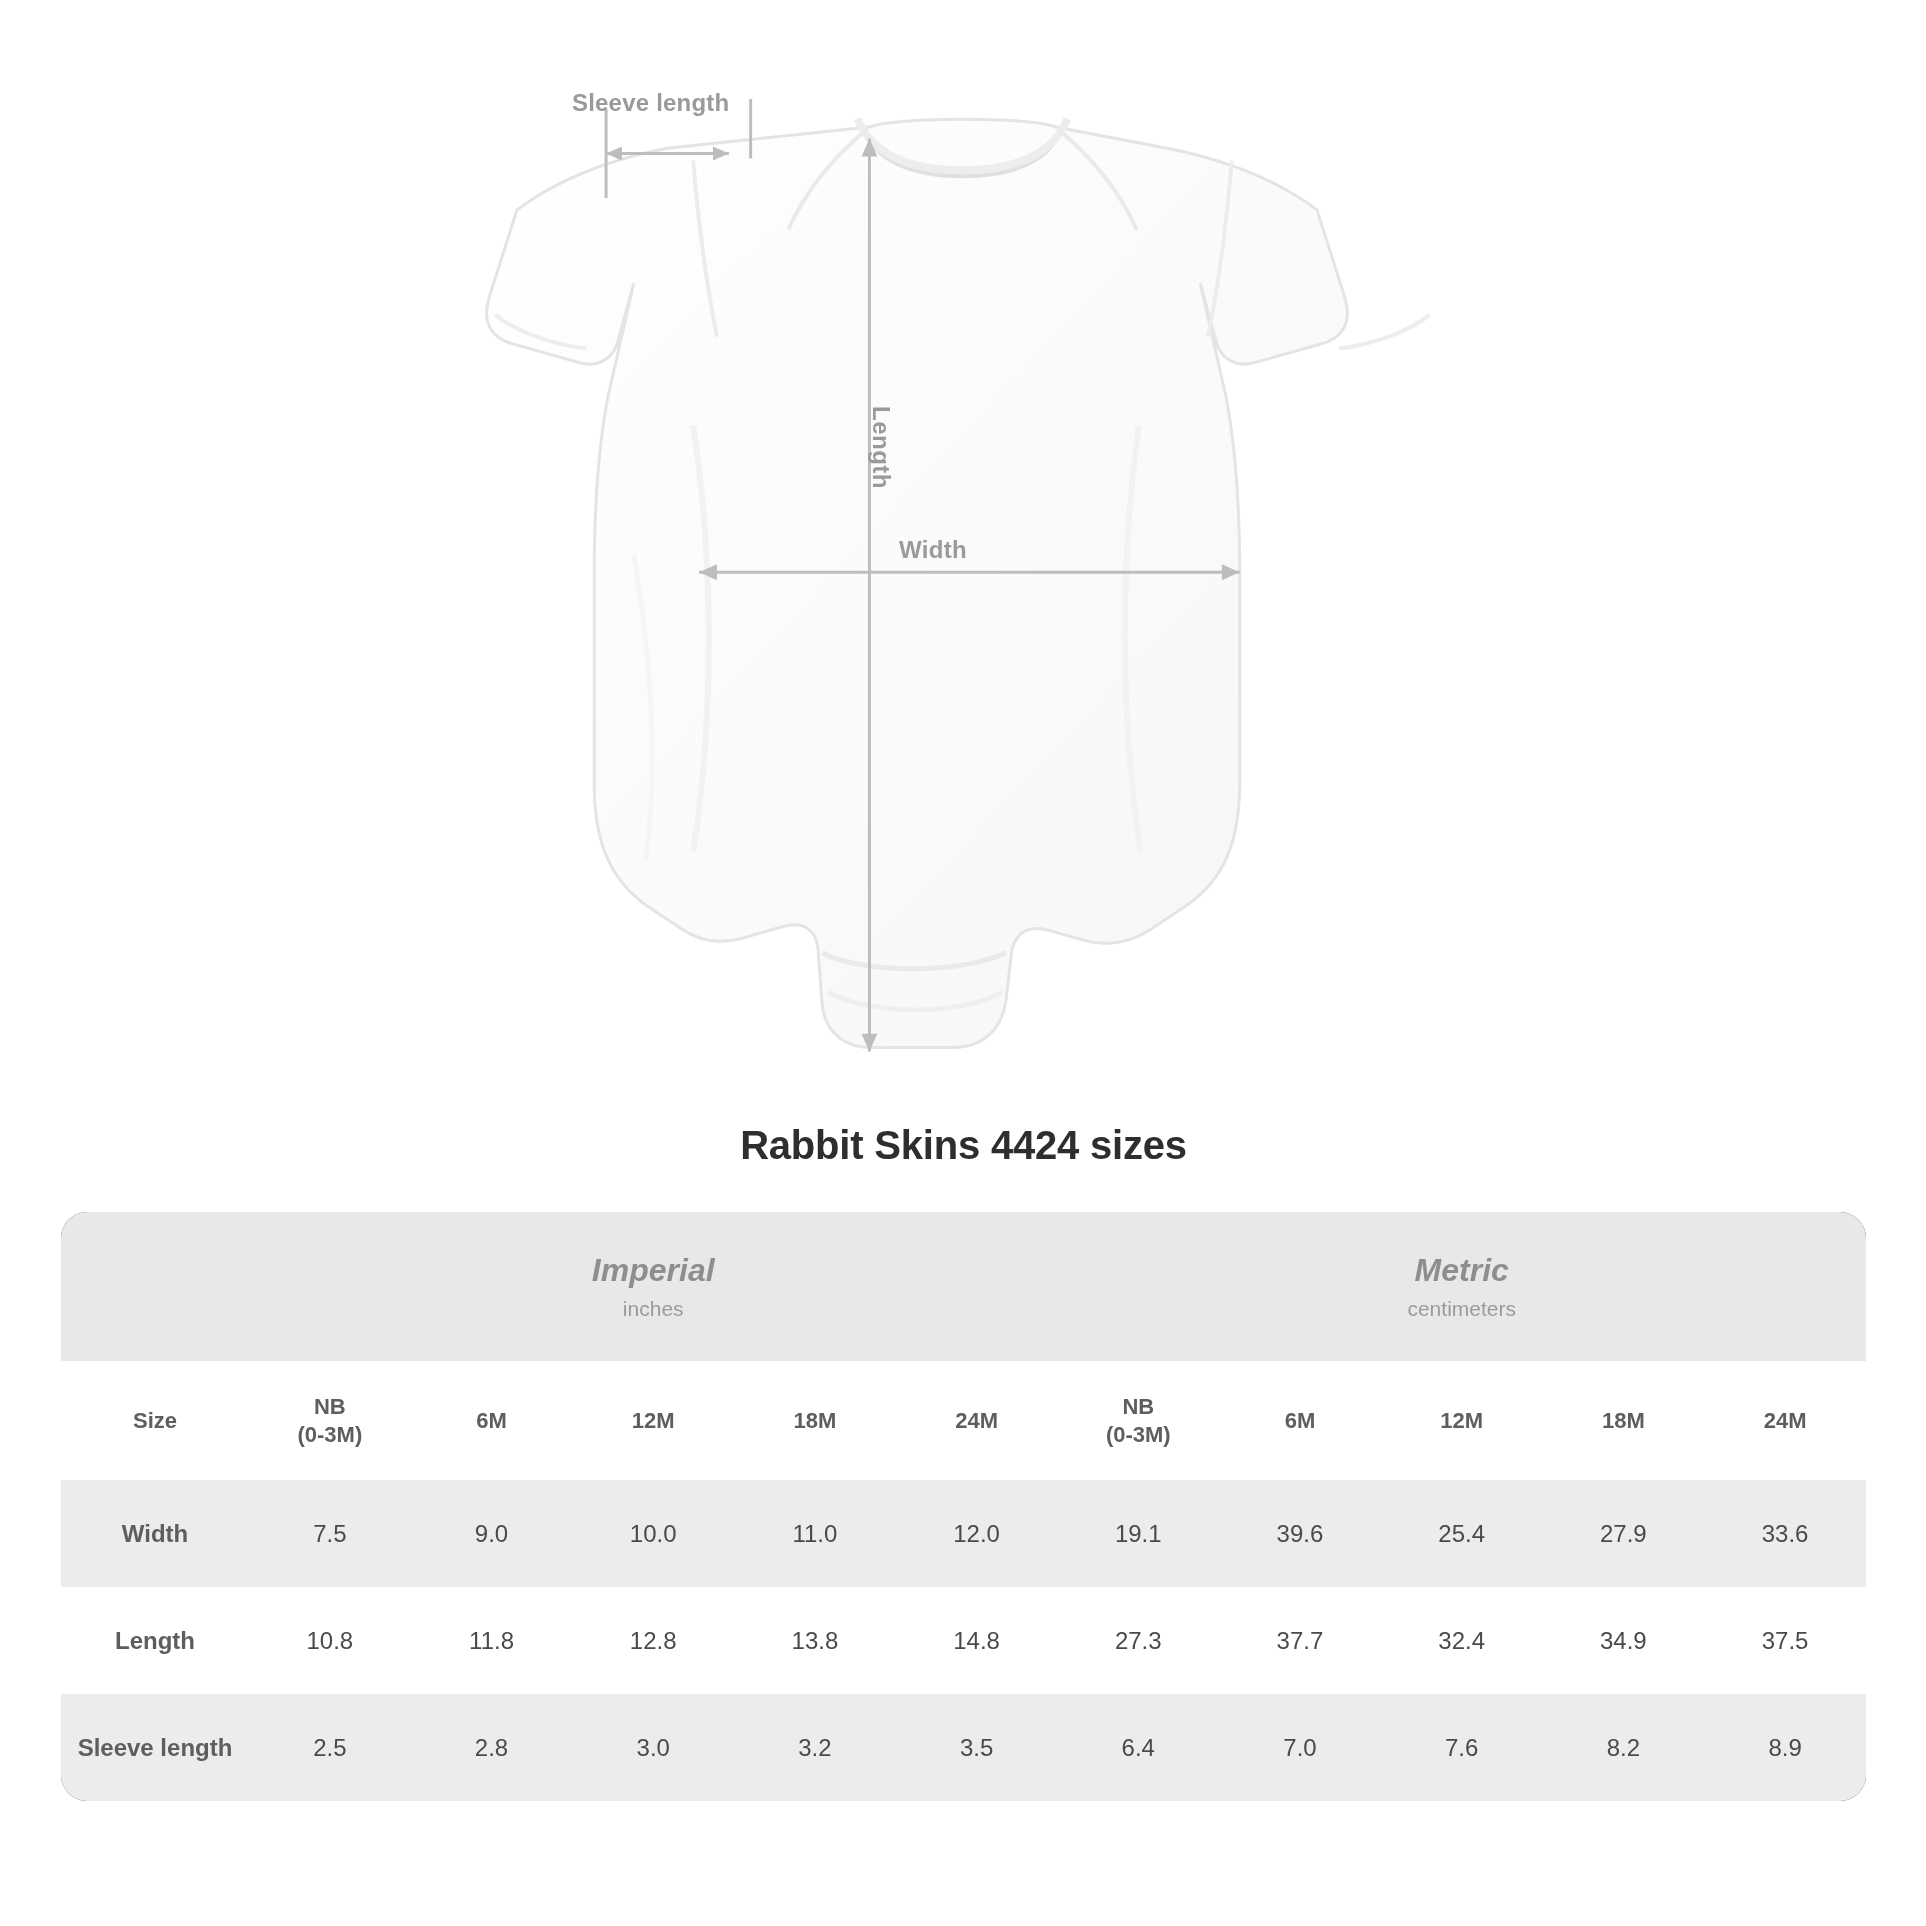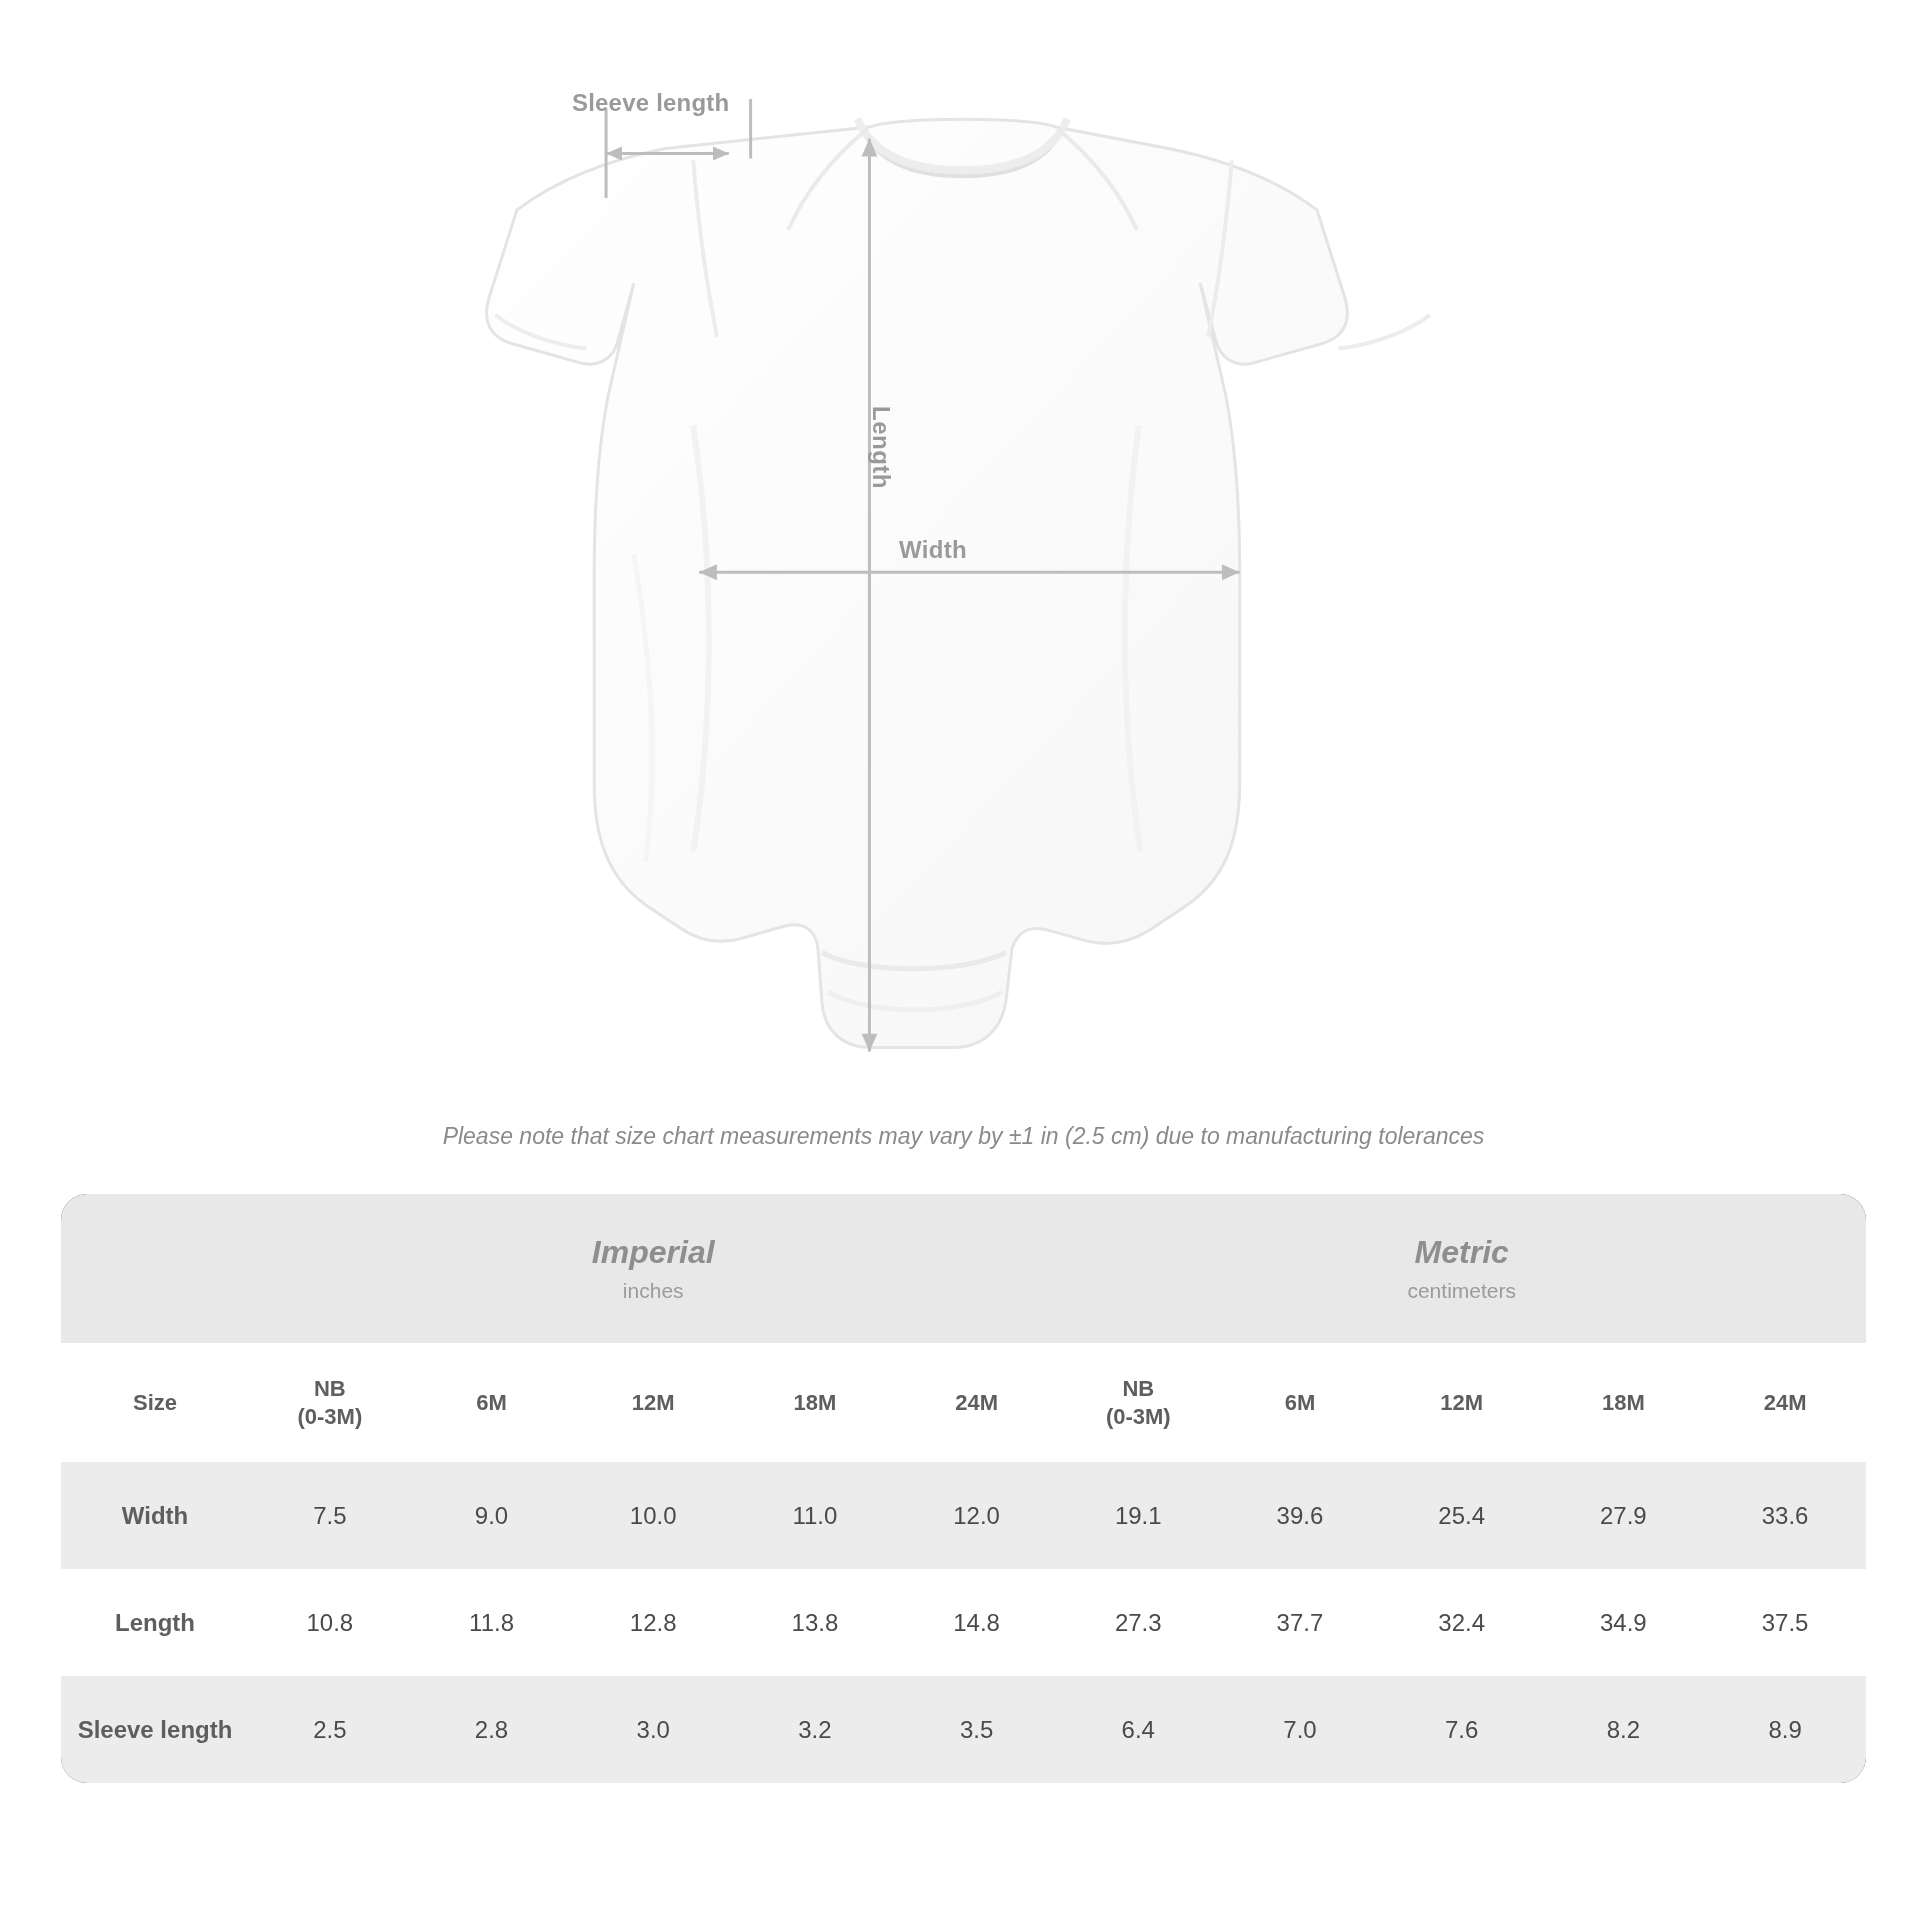--- a/index.html
+++ b/index.html
@@ -245,21 +245,21 @@
     <polygon points="706,578 724,570 724,586" fill="#bdbdbd"></polygon>
     <polygon points="1252,578 1234,570 1234,586" fill="#bdbdbd"></polygon>
   </svg>
 
   <div class="sleeve-label">Sleeve length</div>
   <div class="length-label">Length</div>
   <div class="width-label">Width</div>
 </div>
 
 <div class="title-block">
-  <div class="chart-note">Please note that size chart measurements may vary by ±1 in (2.5 cm) due to manufacturing tolerances</div>
+  <div class="chart-title">Rabbit Skins 4424 sizes</div>
 </div>
 
 <div class="table-wrap">
   <table class="size-chart">
     <colgroup>
       <col class="col-label">
       <col>
         <col>
         <col>
         <col>

